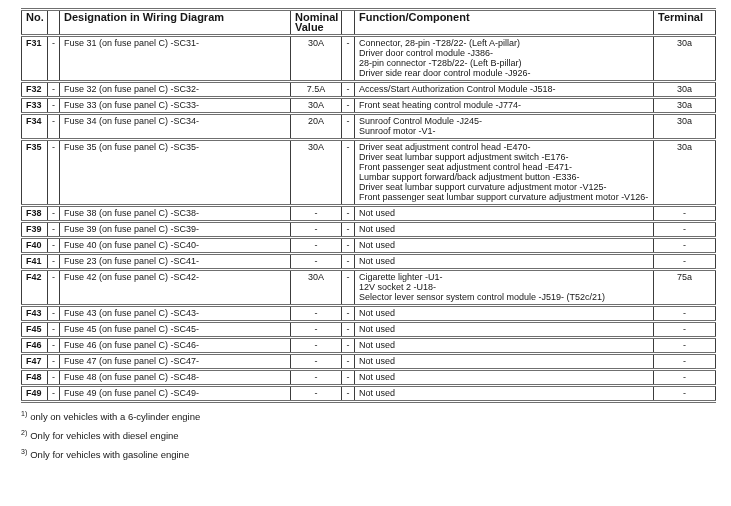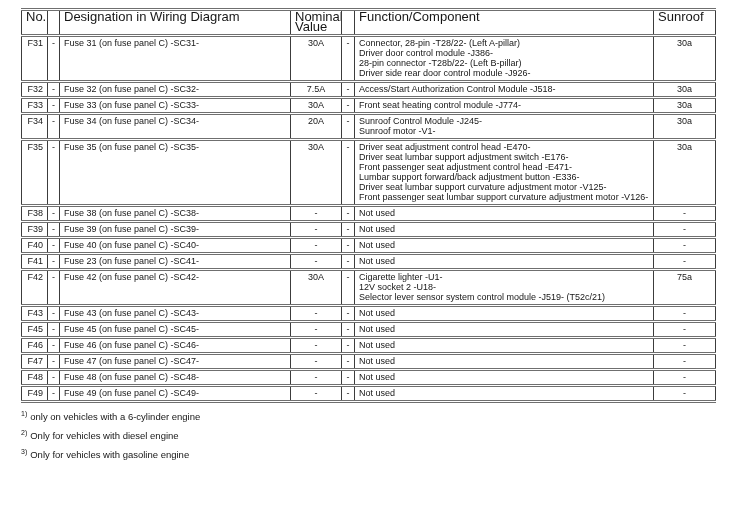--- a/index.html
+++ b/index.html
@@ -28,26 +28,26 @@
   table.fuse-table td {
     border-left: 1px solid #3c3c3c;
     border-right: 1px solid #3c3c3c;
     border-top: 3px double #6f6f6f;
     border-bottom: 3px double #6f6f6f;
     padding: 1px 4px 2px 4px;
     vertical-align: top;
     overflow: hidden;
   }
   table.fuse-table th {
-    font-weight: normal;
+    font-weight: bold;
     text-align: left;
-    font-size: 13px;
+    font-size: 11px;
   }
   th.h-nom { text-align: center; padding-left: 1px; padding-right: 1px; }
-  td.c-no { font-weight: normal; text-align: right; }
+  td.c-no { font-weight: bold; text-align: left; }
   td.c-d1, td.c-d2 { text-align: center; padding-left: 0; padding-right: 0; }
   td.c-nom { text-align: center; }
   td.c-term { text-align: center; }
   td.c-func { white-space: pre-line; }
   .footnotes {
     margin-top: 9px;
     font-size: 9.5px;
   }
   .footnote {
     margin-bottom: 9px;
@@ -76,21 +76,21 @@
       <col style="width:62px">
     </colgroup>
     <thead>
       <tr>
         <th>No.</th>
         <th></th>
         <th>Designation in Wiring Diagram</th>
         <th class="h-nom">Nominal Value</th>
         <th></th>
         <th>Function/Component</th>
-        <th>Sunroof</th>
+        <th>Terminal</th>
       </tr>
     </thead>
     <tbody>
       <tr>
         <td class="c-no">F31</td>
         <td class="c-d1">-</td>
         <td>Fuse 31 (on fuse panel C) -SC31-</td>
         <td class="c-nom">30A</td>
         <td class="c-d2">-</td>
         <td class="c-func">Connector, 28-pin -T28/22- (Left A-pillar)

